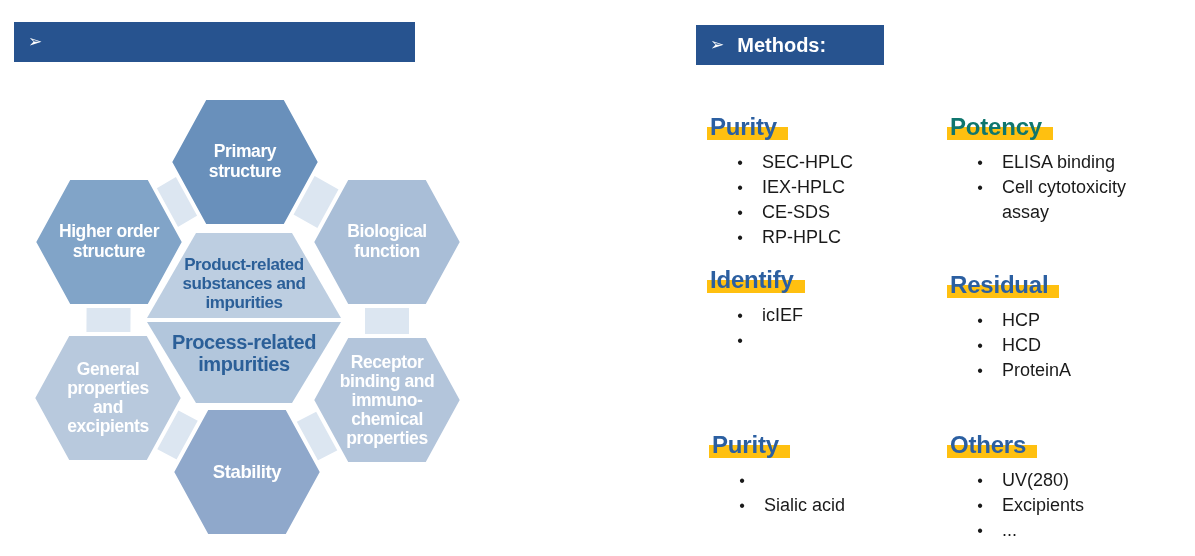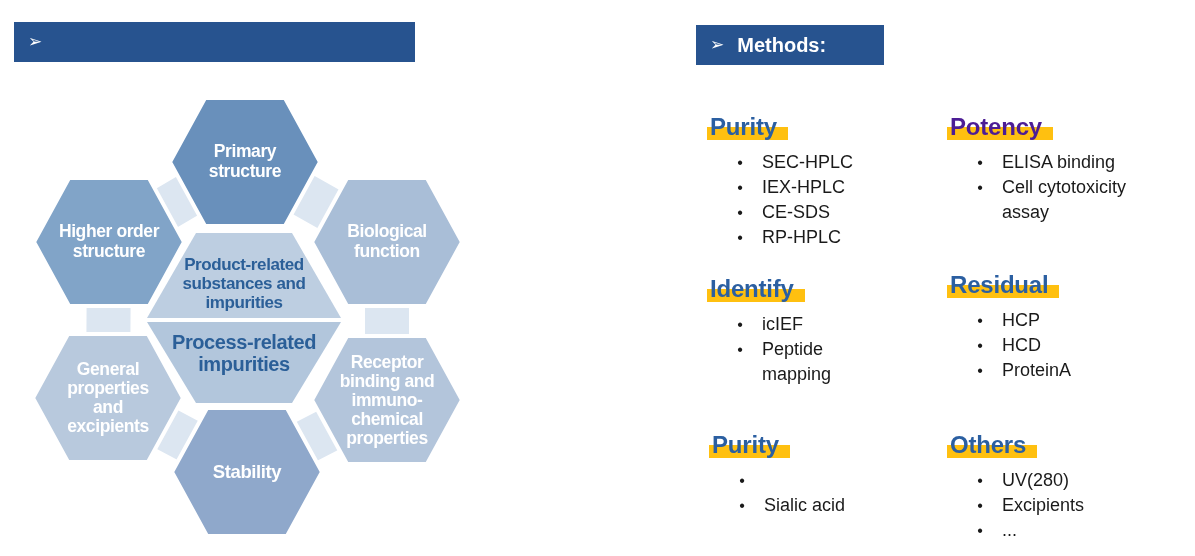--- a/index.html
+++ b/index.html
@@ -95,45 +95,43 @@
           <span class="txt">CE-SDS</span>
         </li>
         <li>
           <span class="bullet">•</span>
           <span class="txt">RP-HPLC</span>
         </li>
       </ul>
   </section>
 
   <section class="group" style="left:950px;top:97px">
-    <h3 style="color: #4c1d95;">Potency</h3>
+    <h3 style="color: #0f766e;">Potency</h3>
     <ul style="color: rgb(26, 26, 26);">
         <li>
           <span class="bullet">•</span>
           <span class="txt">ELISA binding</span>
         </li>
         <li>
           <span class="bullet">•</span>
           <span class="txt">Cell cytotoxicity
 assay</span>
         </li>
       </ul>
   </section>
 
-  <section class="group" style="left:710px;top:259px">
+  <section class="group" style="left:710px;top:250px">
     <h3 style="color: rgb(43, 95, 161);">Identify</h3>
     <ul style="color: rgb(26, 26, 26);">
         <li>
           <span class="bullet">•</span>
           <span class="txt">icIEF</span>
         </li>
         <li>
           <span class="bullet">•</span>
-          <span class="txt">Peptide
-mapping</span>
         </li>
       </ul>
   </section>
 
   <section class="group" style="left:950px;top:255px">
     <h3 style="color: rgb(43, 95, 161);">Residual</h3>
     <ul style="color: rgb(26, 26, 26);">
         <li>
           <span class="bullet">•</span>
           <span class="txt">HCP</span>

